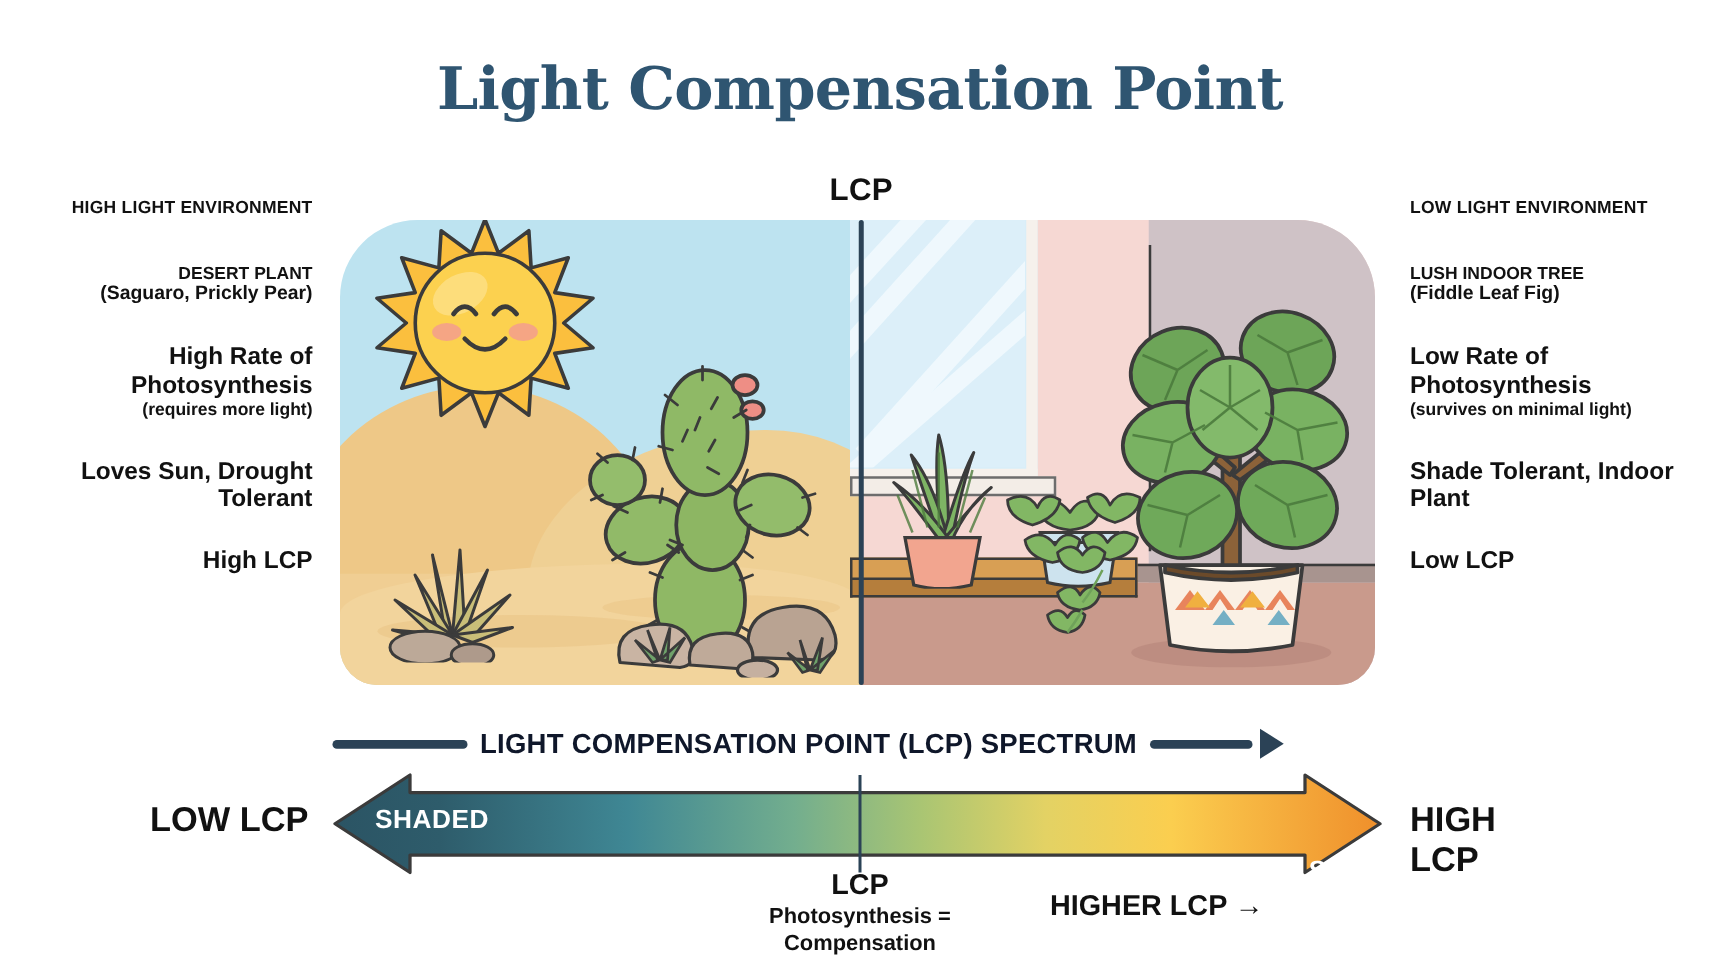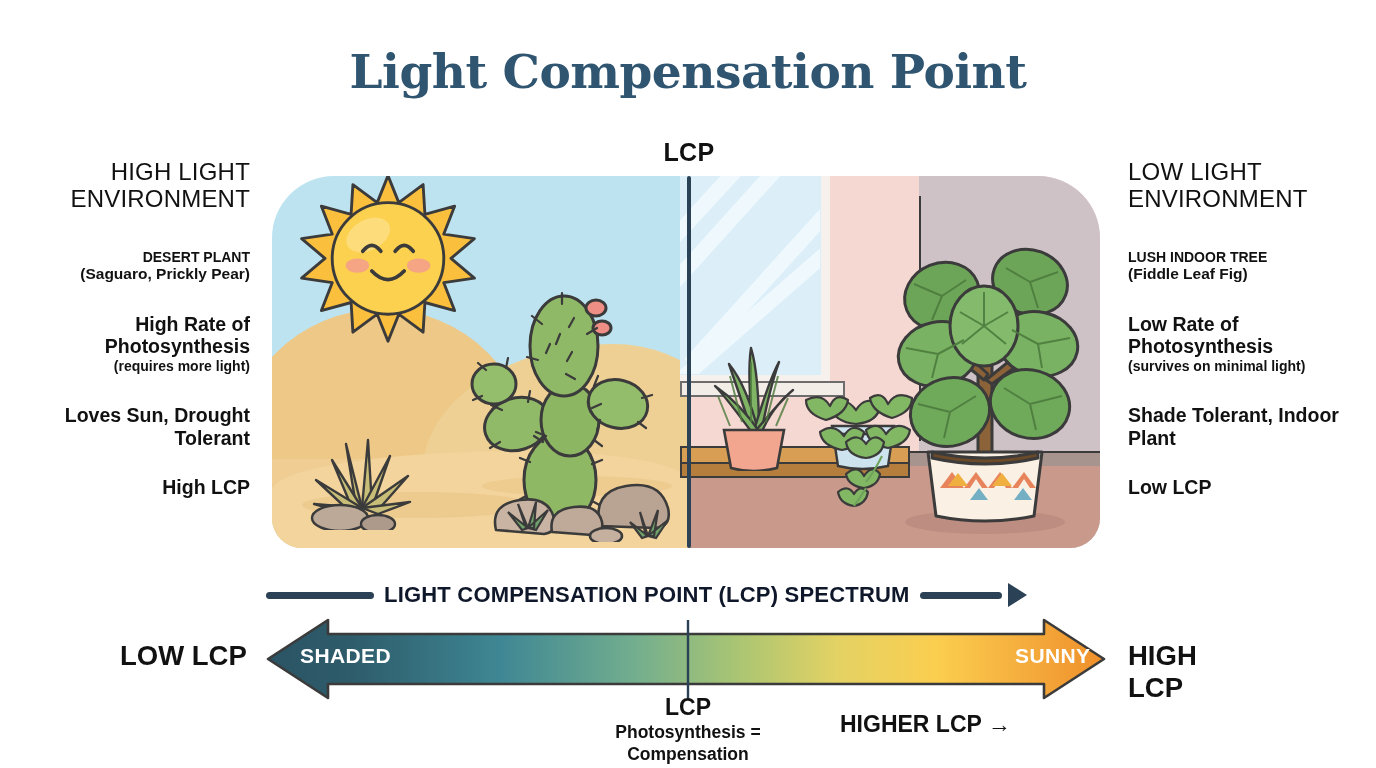--- a/index.html
+++ b/index.html
@@ -22,21 +22,21 @@
     letter-spacing:-0.5px;
     color:#2F5571;
   }
 
   
   .side-col{position:absolute;top:158px;width:240px;color:#111;}
   .side-left{left:10px;text-align:right;}
   .side-right{left:1128px;text-align:left;width:250px;}
 
   .blk{margin-bottom:0;}
-  .l-head{font-size:24px;font-weight:normal;line-height:1.14;letter-spacing:.2px;}
+  .l-head{font-size:14px;font-weight:bold;line-height:1.14;letter-spacing:.2px;}
   .l-sub{font-size:14px;font-weight:bold;line-height:1.15;}
   .l-small{font-size:15.5px;font-weight:bold;line-height:1.15;}
   .l-mid{font-size:19.5px;font-weight:bold;line-height:1.17;}
   .l-tiny{font-size:14px;font-weight:bold;line-height:1.15;}
 
   .sp1{height:36px;}
   .sp2{height:30px;}
   .sp3{height:30px;}
   .sp4{height:26px;}
 
@@ -118,21 +118,21 @@
   }
 
   
   .spec-bar{position:absolute;left:266px;top:616px;width:840px;height:86px;}
   .spec-label{position:absolute;top:640px;font-size:27.5px;font-weight:bold;color:#111;}
   .spec-label.low{left:120px;}
   .spec-label.high{left:1128px;}
   .bar-text{position:absolute;top:644px;font-size:21px;font-weight:bold;color:#fff;
     letter-spacing:.4px;}
   .bar-text.shaded{left:300px;text-align:right;}
-  .bar-text.sunny{left:1015px;}
+  .bar-text.sunny{left:1047px;margin-top:41px;}
 
   
   .bot{position:absolute;top:695px;color:#111;}
   .bot-left{left:300px;width:260px;text-align:center;font-size:23px;font-weight:bold;}
   .bot-right{left:840px;width:260px;text-align:left;font-size:23px;font-weight:bold;margin-top:16px;}
   .bot-mid{left:563px;width:250px;text-align:center;}
   .bot-mid .m1{font-size:23px;font-weight:bold;line-height:1.1;}
   .bot-mid .m2{font-size:17.5px;font-weight:bold;line-height:1.25;margin-top:2px;}
 </style>
 </head>

